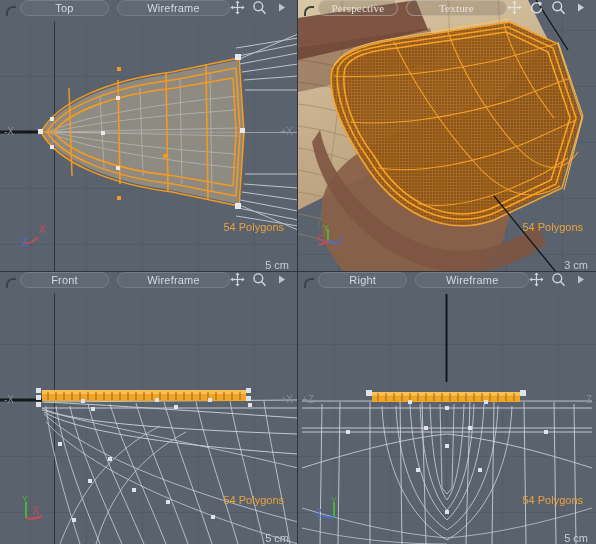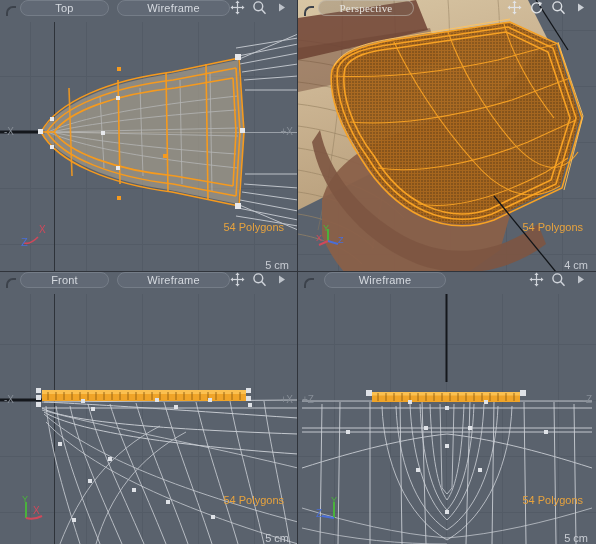--- a/index.html
+++ b/index.html
@@ -376,20 +376,21 @@
 
       <path d="M 22 130 C 30 170, 60 210, 106 236 C 150 260, 200 254, 240 224 L 248 244 C 206 276, 150 282, 102 256 C 54 230, 22 186, 14 142 Z" fill="#7d5541" opacity="0.9"></path>
 
       <line x1="238" y1="0" x2="270" y2="50" stroke="#121519" stroke-width="1.3"></line>
       <line x1="196" y1="196" x2="258" y2="272" stroke="#121519" stroke-width="1.3"></line>
     </svg>
 
     <div class="vp-header transparent">
       <div class="corner-arc"></div>
       <div class="vp-pill view-pill persp">Perspective</div>
+      <div class="vp-pill shade-pill persp">Texture</div>
       <div class="vp-icons">
         <span class="vp-icon">
           <svg width="15" height="15" viewBox="0 0 15 15">
               <g fill="#e4e7eb">
                 <path d="M7.5 0.5 L9.6 3 H5.4 Z"></path>
                 <path d="M7.5 14.5 L5.4 12 H9.6 Z"></path>
                 <path d="M0.5 7.5 L3 5.4 V9.6 Z"></path>
                 <path d="M14.5 7.5 L12 9.6 V5.4 Z"></path>
                 <rect x="6.9" y="2.6" width="1.2" height="9.8"></rect>
                 <rect x="2.6" y="6.9" width="9.8" height="1.2"></rect>
@@ -425,21 +426,21 @@
         <path d="M14 22 L14 10" stroke="#4ab23c" stroke-width="2" fill="none"></path>
         <text x="9" y="12" font-size="9" fill="#4ab23c" font-family="Liberation Sans, sans-serif">Y</text>
         <path d="M14 22 L5 26" stroke="#d0485a" stroke-width="2" fill="none"></path>
         <text x="2" y="22" font-size="9" fill="#d0485a" font-family="Liberation Sans, sans-serif">X</text>
         <path d="M14 22 L24 25" stroke="#4a6ed6" stroke-width="2" fill="none"></path>
         <text x="24" y="24" font-size="9" fill="#4a6ed6" font-family="Liberation Sans, sans-serif">Z</text>
       </svg>
     </div>
 
     <div class="poly-count">54 Polygons</div>
-    <div class="scale-label">4 cm</div>
+    <div class="scale-label">3 cm</div>
   </div>
 
   <div class="viewport row2">
     <svg class="grid-layer" width="298" height="272">
       <rect x="0" y="0" width="298" height="272" fill="#5a626d"></rect>
       <g stroke="#535b66" stroke-width="1">
         <line x1="30.5" y1="0" x2="30.5" y2="272"></line>
         <line x1="86.5" y1="0" x2="86.5" y2="272"></line>
         <line x1="142.5" y1="0" x2="142.5" y2="272"></line>
         <line x1="198.5" y1="0" x2="198.5" y2="272"></line>
@@ -668,20 +669,21 @@
         <rect x="118" y="196" width="4" height="4"></rect>
         <rect x="180" y="196" width="4" height="4"></rect>
         <rect x="147" y="238" width="4" height="4"></rect>
         <rect x="246" y="158" width="4" height="4"></rect>
         <rect x="48" y="158" width="4" height="4"></rect>
       </g>
     </svg>
 
     <div class="vp-header opaque">
       <div class="corner-arc"></div>
+      <div class="vp-pill view-pill">Right</div>
       <div class="vp-pill shade-pill">Wireframe</div>
       <div class="vp-icons">
         <span class="vp-icon">
           <svg width="15" height="15" viewBox="0 0 15 15">
               <g fill="#d7dbe1">
                 <path d="M7.5 0.5 L9.6 3 H5.4 Z"></path>
                 <path d="M7.5 14.5 L5.4 12 H9.6 Z"></path>
                 <path d="M0.5 7.5 L3 5.4 V9.6 Z"></path>
                 <path d="M14.5 7.5 L12 9.6 V5.4 Z"></path>
                 <rect x="6.9" y="2.6" width="1.2" height="9.8"></rect>

